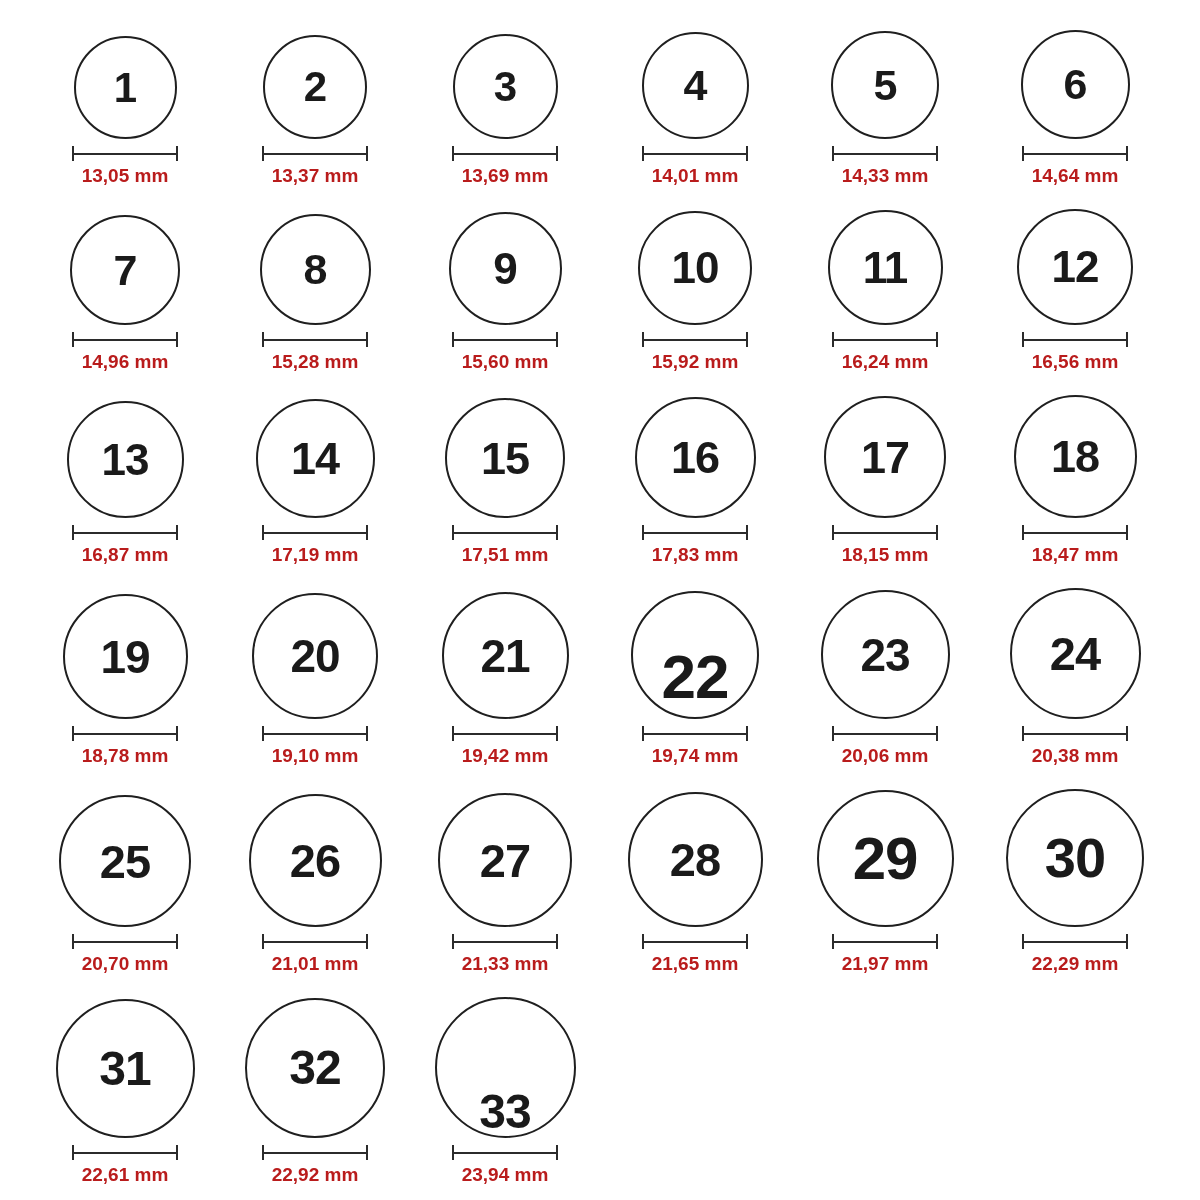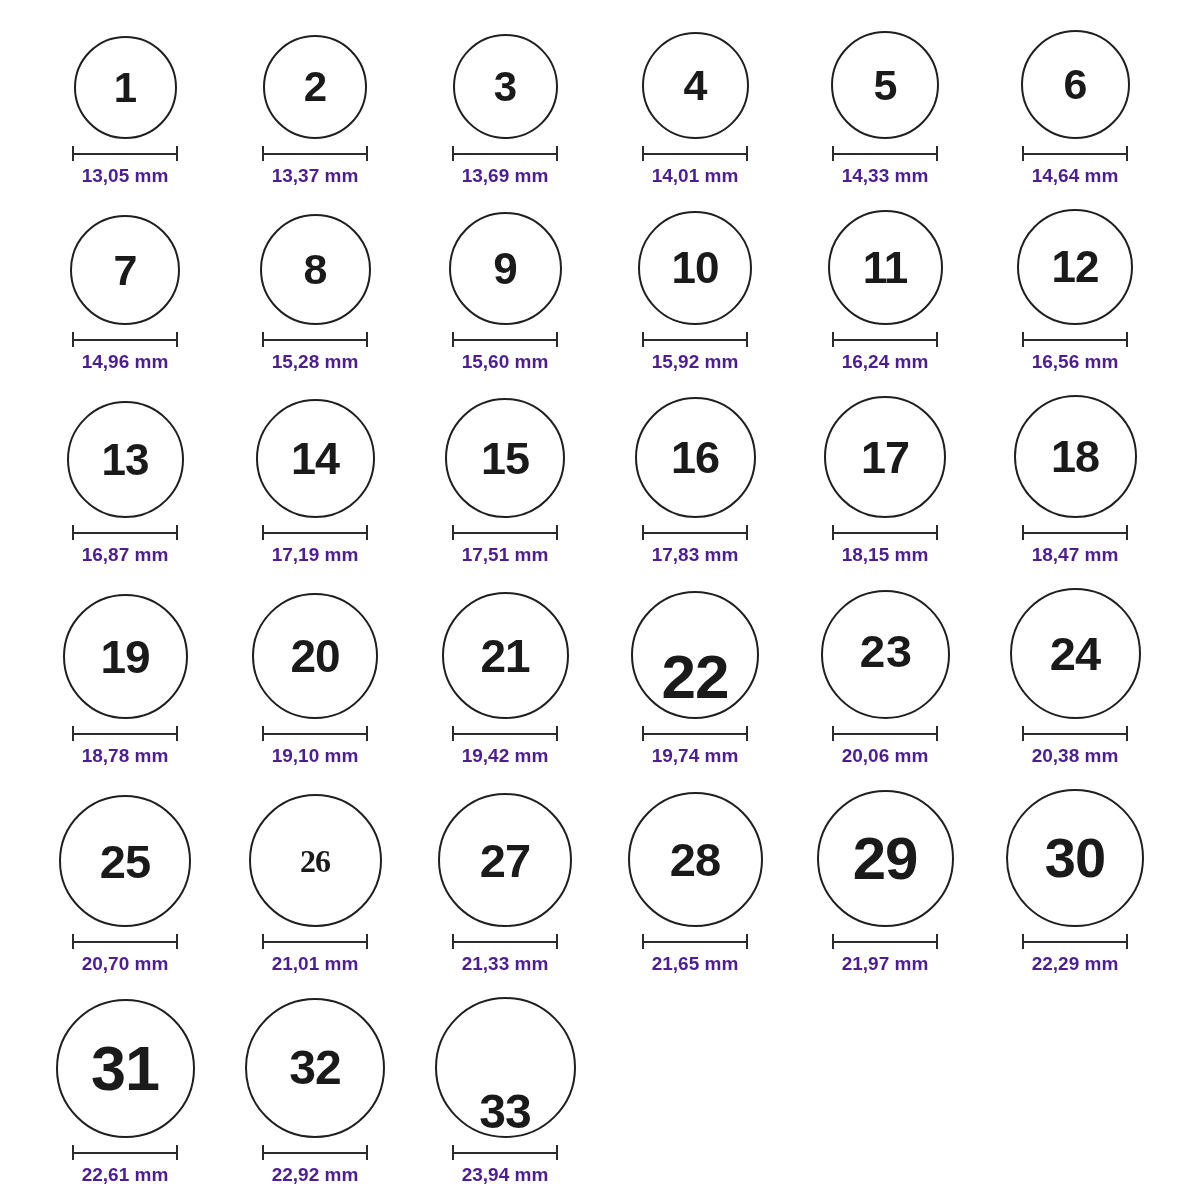--- a/index.html
+++ b/index.html
@@ -54,21 +54,21 @@
     right: 0;
     top: 50%;
     margin-top: -1px;
     height: 2px;
     background: #2b2b2b;
   }
   .label {
     font-weight: 700;
     font-size: 19px;
     line-height: 22px;
-    color: #4c1d95;
+    color: #b91c1c;
     margin-top: 4px;
     white-space: nowrap;
   }
 </style>
 </head>
 <body>
 
 <div class="grid" id="chart-grid">
     <div class="cell">
     <div class="circle" style="width: 103px; height: 103px;">
@@ -219,42 +219,42 @@
   </div>
     <div class="cell">
     <div class="circle" style="width: 128px; height: 128px;">
       <span class="num" style="font-size: 62px; margin-top: 44px;">22</span>
     </div>
     <div class="measure"></div>
     <div class="label">19,74 mm</div>
   </div>
     <div class="cell">
     <div class="circle" style="width: 129px; height: 129px;">
-      <span class="num" style="font-size: 46px; font-family: Liberation Mono, monospace;">23</span>
+      <span class="num" style="font-size: 46px;">23</span>
     </div>
     <div class="measure"></div>
     <div class="label">20,06 mm</div>
   </div>
     <div class="cell">
     <div class="circle" style="width: 131px; height: 131px;">
       <span class="num" style="font-size: 47px;">24</span>
     </div>
     <div class="measure"></div>
     <div class="label">20,38 mm</div>
   </div>
     <div class="cell">
     <div class="circle" style="width: 132px; height: 132px;">
       <span class="num" style="font-size: 47px;">25</span>
     </div>
     <div class="measure"></div>
     <div class="label">20,70 mm</div>
   </div>
     <div class="cell">
     <div class="circle" style="width: 133px; height: 133px;">
-      <span class="num" style="font-size: 32px; font-family: Liberation Serif, serif;">26</span>
+      <span class="num" style="font-size: 47px;">26</span>
     </div>
     <div class="measure"></div>
     <div class="label">21,01 mm</div>
   </div>
     <div class="cell">
     <div class="circle" style="width: 134px; height: 134px;">
       <span class="num" style="font-size: 47px;">27</span>
     </div>
     <div class="measure"></div>
     <div class="label">21,33 mm</div>
@@ -275,21 +275,21 @@
   </div>
     <div class="cell">
     <div class="circle" style="width: 138px; height: 138px;">
       <span class="num" style="font-size: 56px;">30</span>
     </div>
     <div class="measure"></div>
     <div class="label">22,29 mm</div>
   </div>
     <div class="cell">
     <div class="circle" style="width: 139px; height: 139px;">
-      <span class="num" style="font-size: 63px;">31</span>
+      <span class="num" style="font-size: 48px;">31</span>
     </div>
     <div class="measure"></div>
     <div class="label">22,61 mm</div>
   </div>
     <div class="cell">
     <div class="circle" style="width: 140px; height: 140px;">
       <span class="num" style="font-size: 48px;">32</span>
     </div>
     <div class="measure"></div>
     <div class="label">22,92 mm</div>

